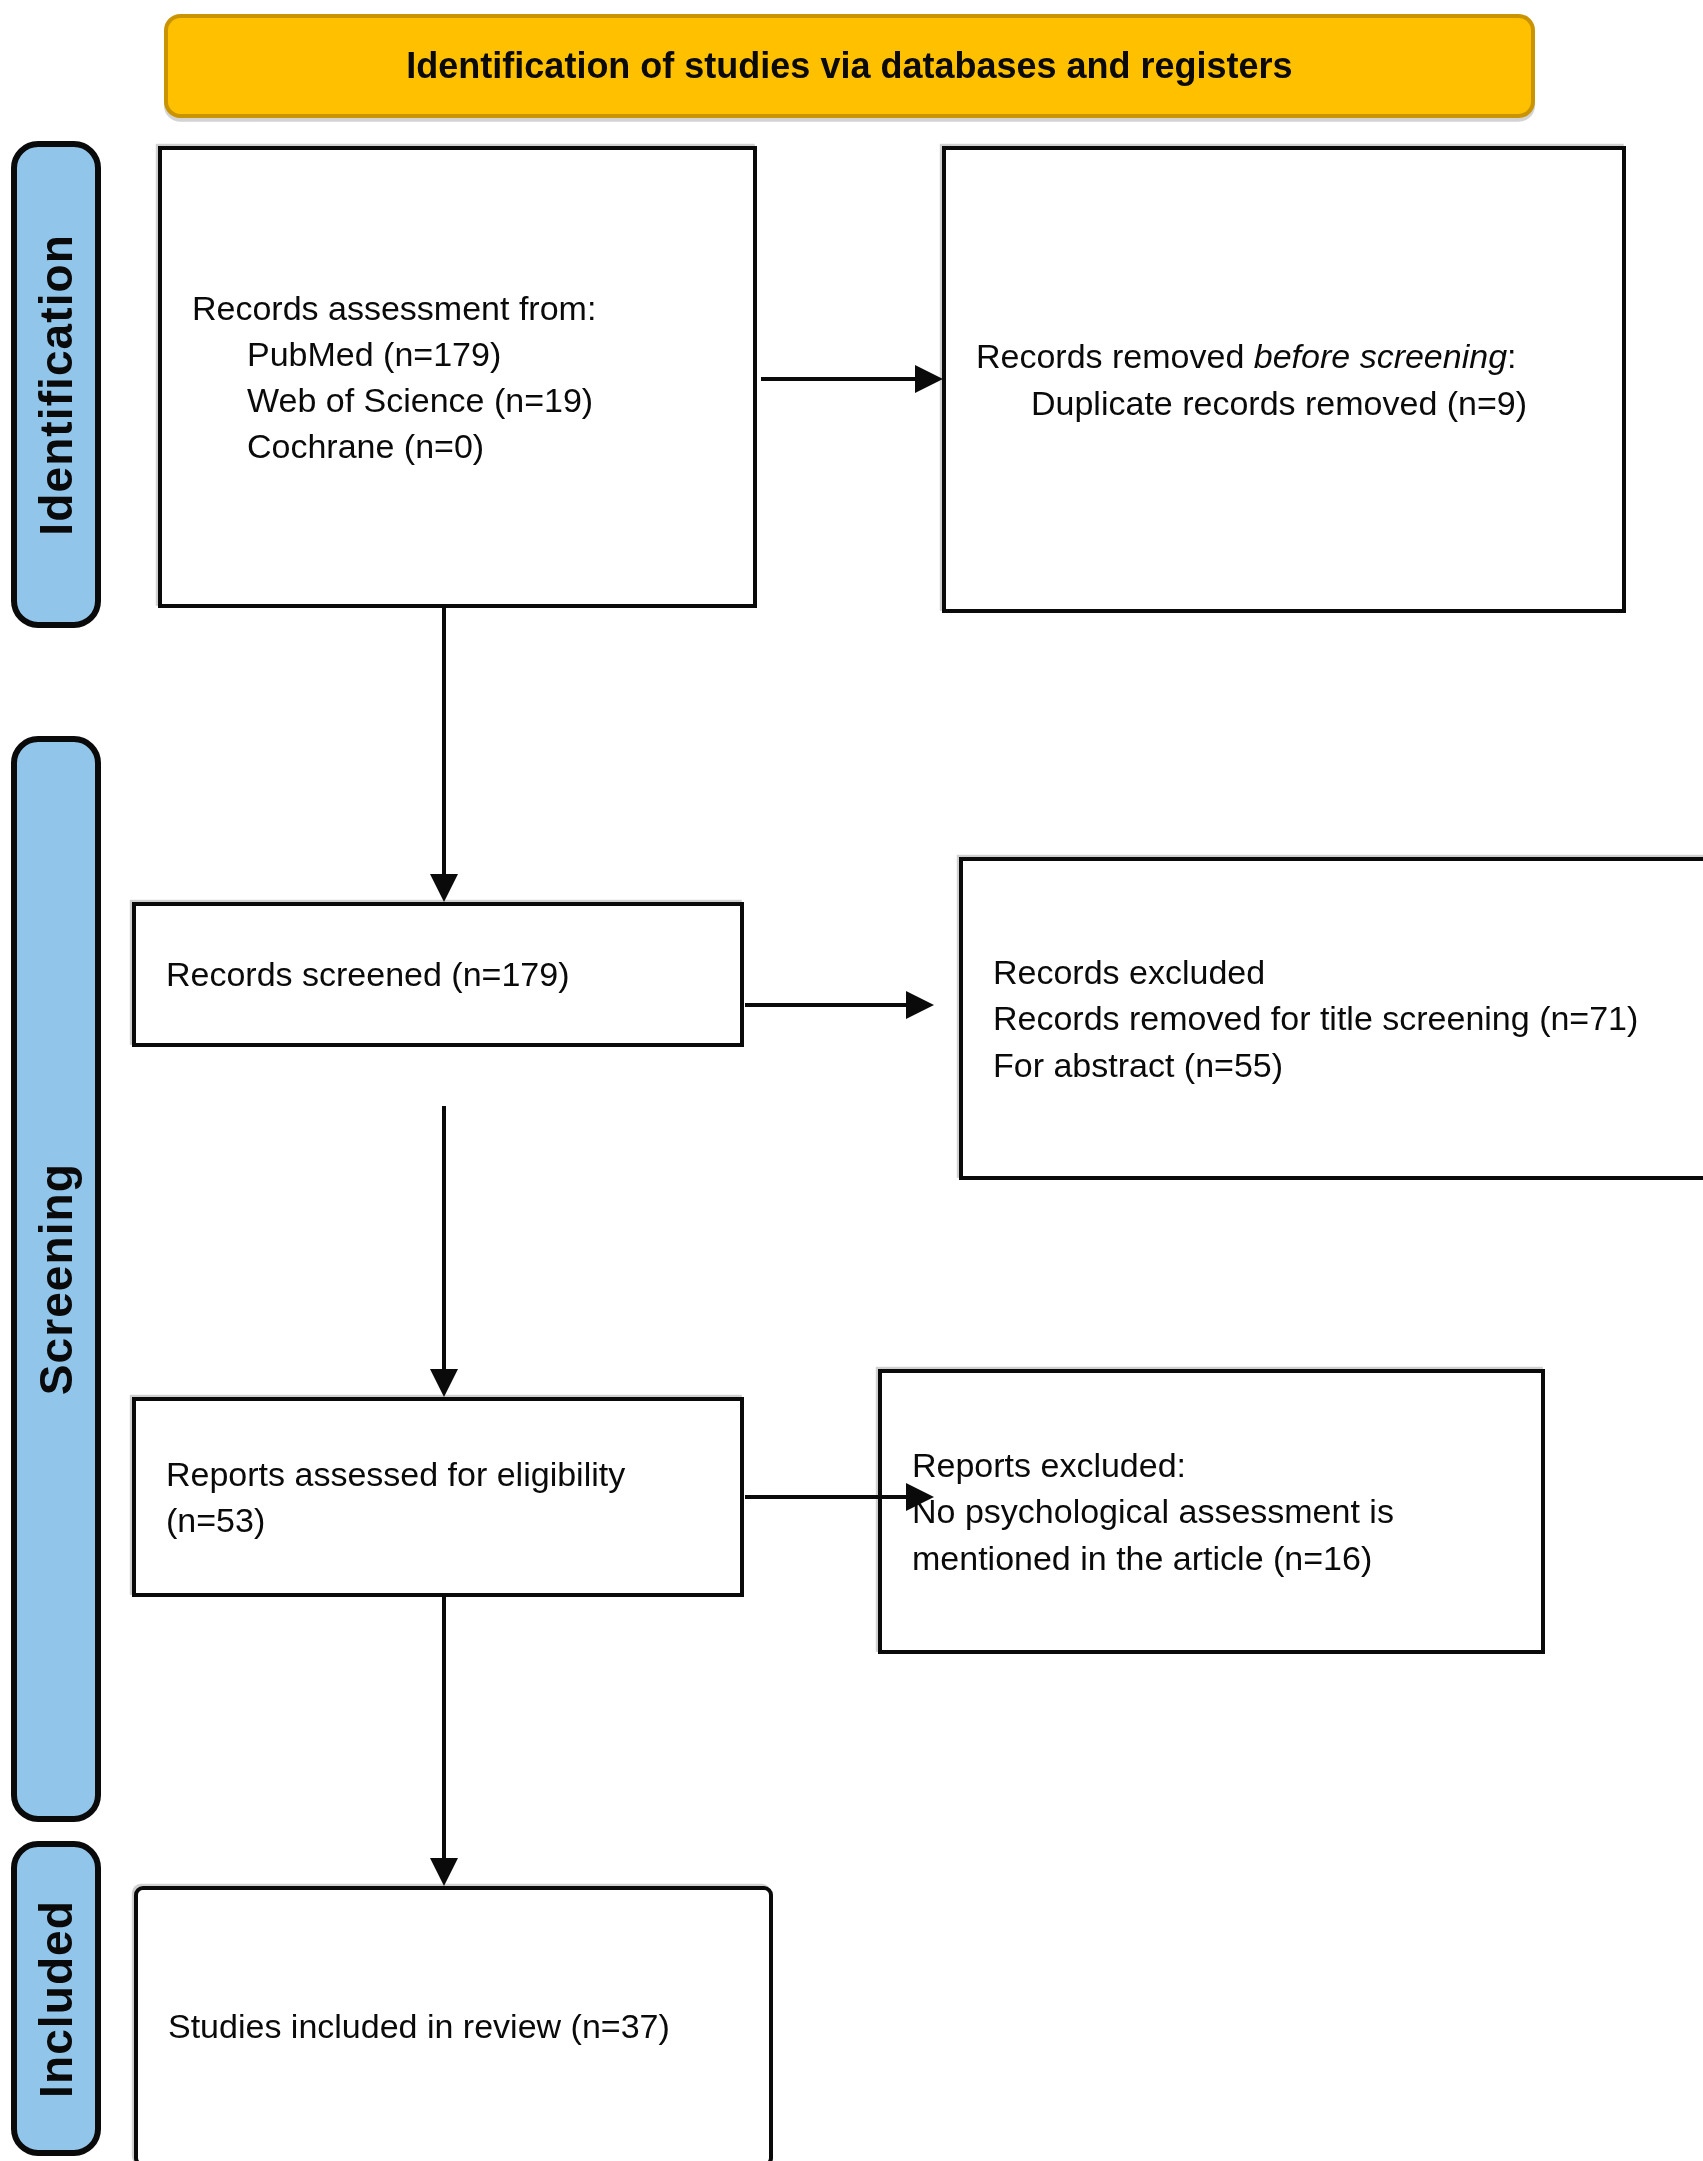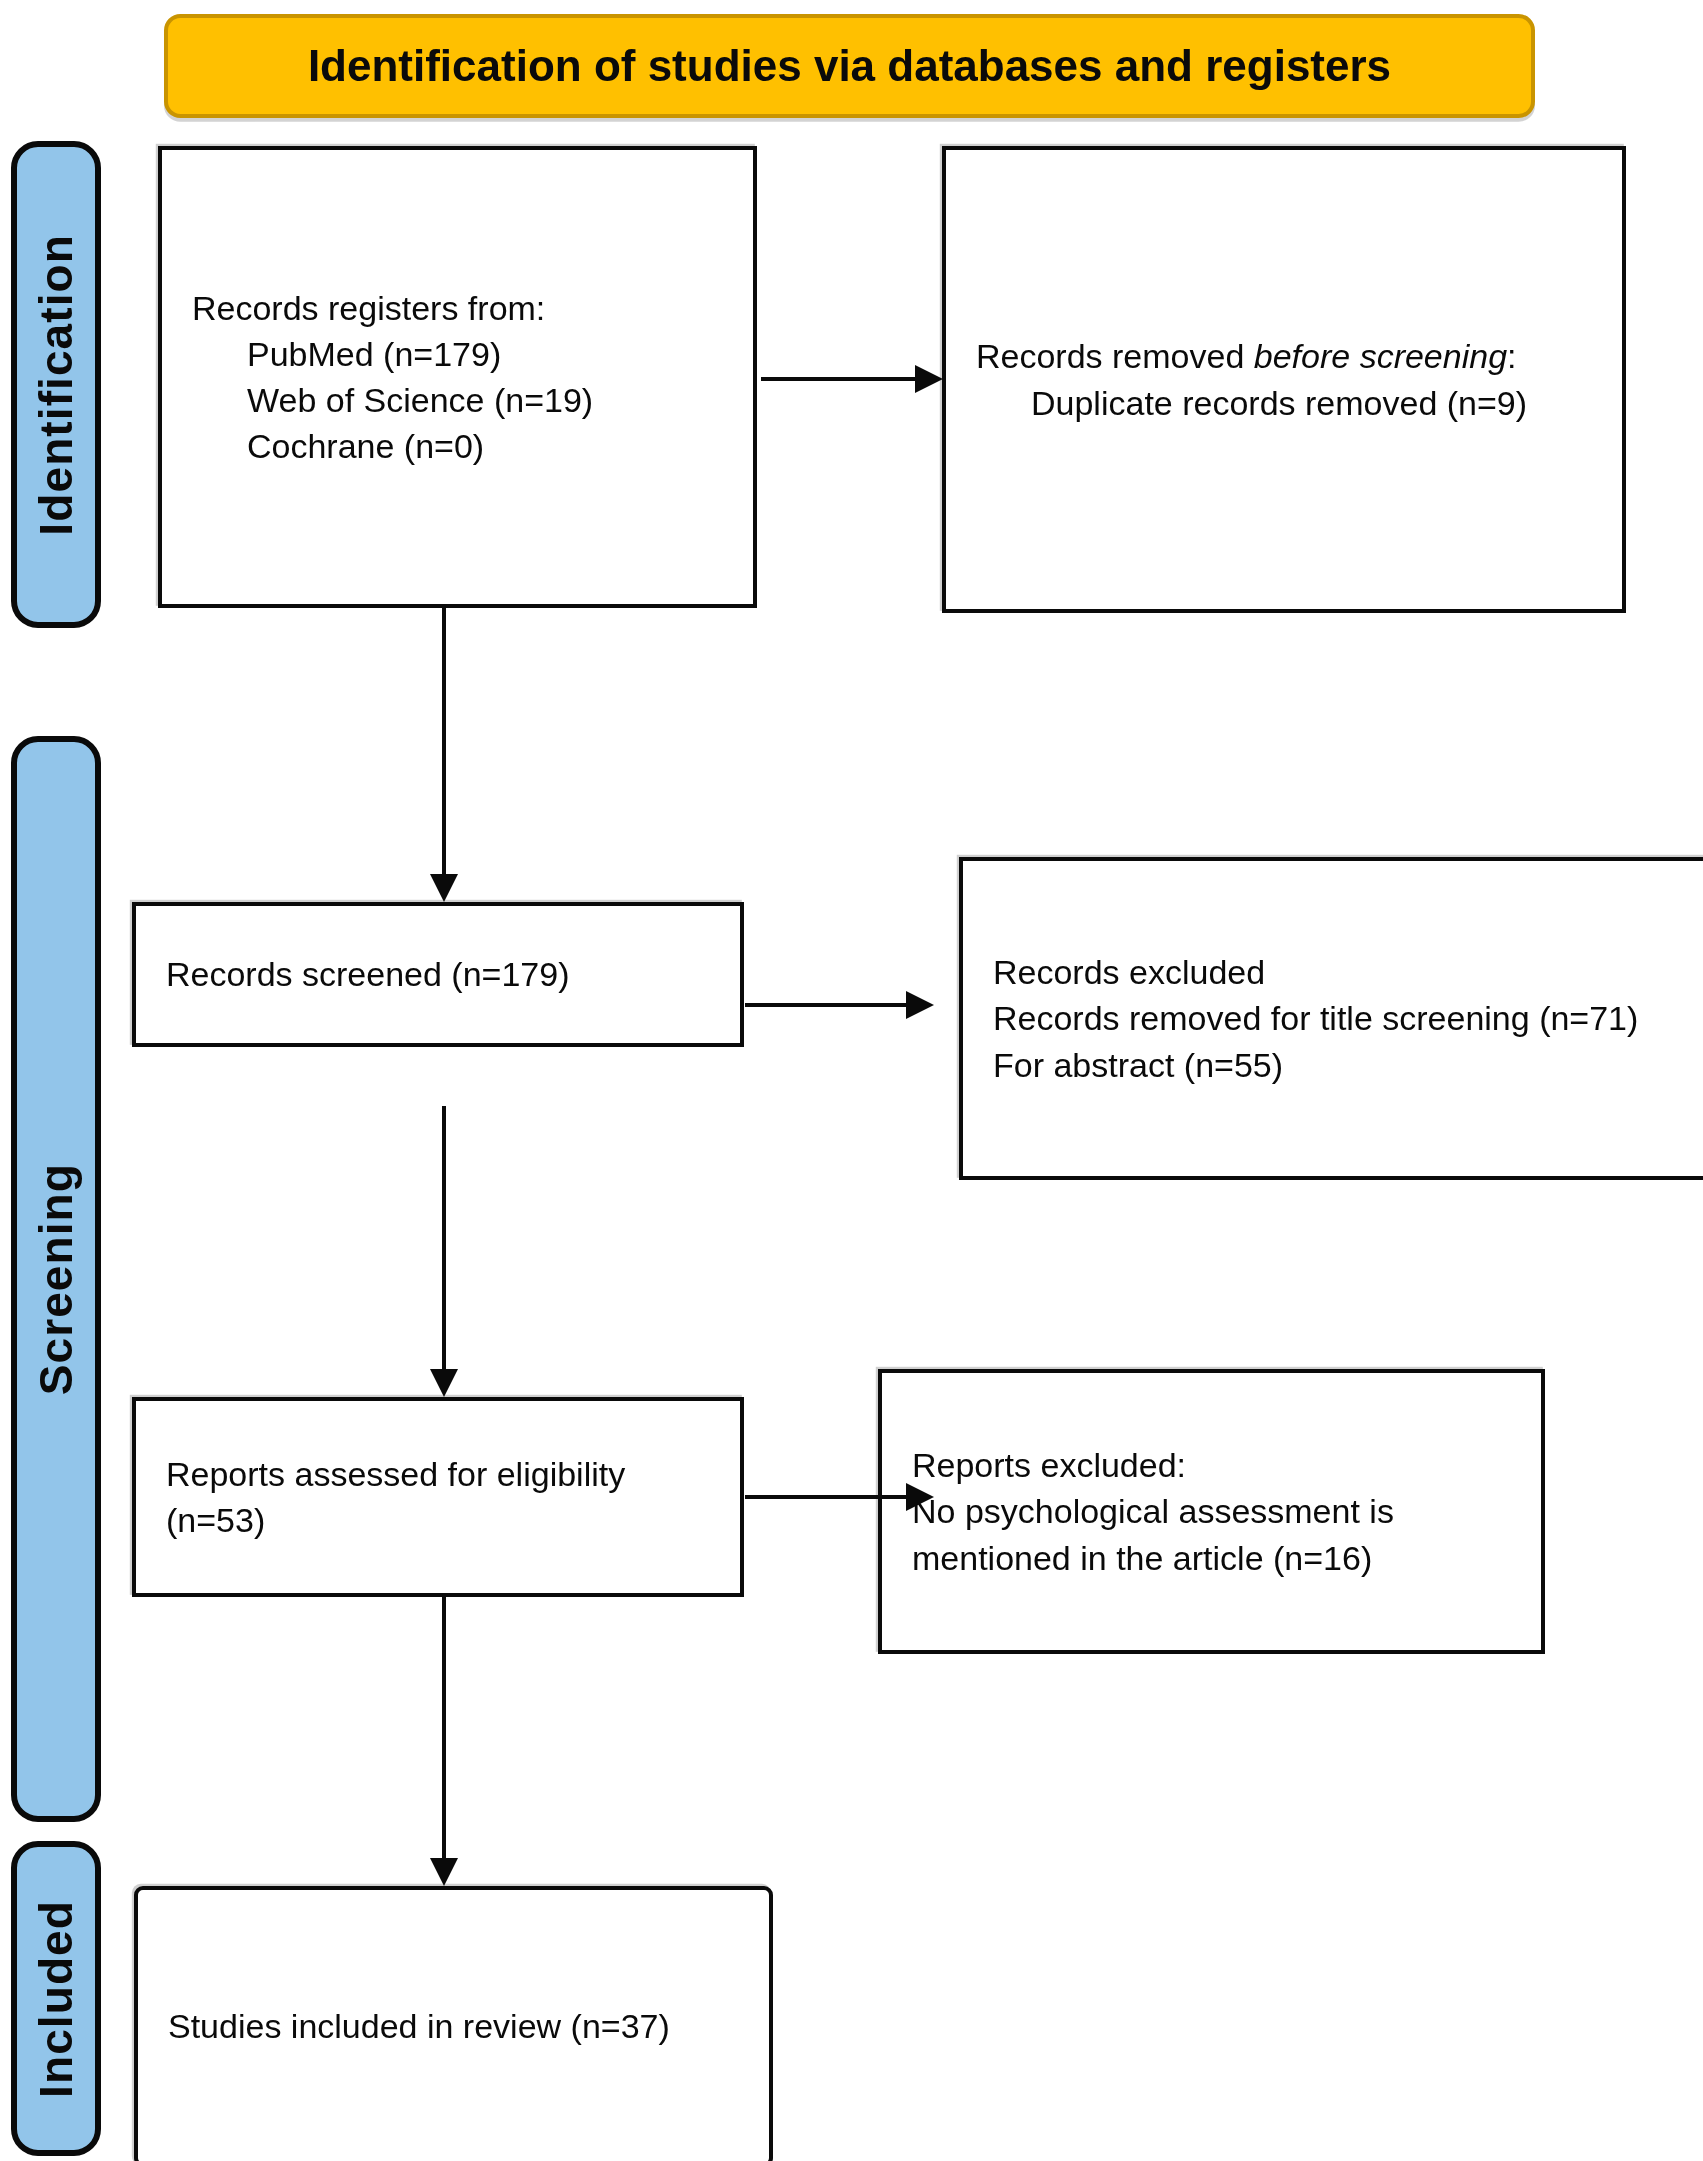--- a/index.html
+++ b/index.html
@@ -14,21 +14,21 @@
   
   .banner{
     position:absolute;left:164px;top:13.6px;width:1371px;height:104px;
     background:var(--header-fill,#FFC000);
     border:4.9px solid var(--header-border,#C99400);
     border-radius:16.4px;
     box-sizing:border-box;
     display:flex;align-items:center;justify-content:center;
     box-shadow:0 3.8px 0 rgba(130,130,130,.35);
   }
-  .banner .txt{font-size:44px;font-weight:bold;white-space:nowrap;}
+  .banner .txt{font-size:36px;font-weight:bold;white-space:nowrap;}
   
   .stage{
     position:absolute;left:11px;width:90px;
     background:var(--stage-fill,#92C5EA);
     border:6px solid #0a0a0a;border-radius:27px;
     box-sizing:border-box;
     display:flex;align-items:center;justify-content:center;
   }
   .stage .vtxt{
     writing-mode:vertical-rl;transform:rotate(180deg);
@@ -91,21 +91,21 @@
     <span class="vtxt">Identification</span>
   </div>
   <div class="stage" id="stage-screening">
     <span class="vtxt">Screening</span>
   </div>
   <div class="stage" id="stage-included">
     <span class="vtxt">Included</span>
   </div>
 
   <div class="node" id="box-records-identified">
-      <div class="line"><span>Records registers from:</span></div>
+      <div class="line"><span>Records assessment from:</span></div>
       <div class="line indent"><span>PubMed (n=179)</span></div>
       <div class="line indent"><span>Web of Science (n=19)</span></div>
       <div class="line indent"><span>Cochrane (n=0)</span></div>
     </div>
   <div class="node" id="box-records-removed">
       <div class="line"><span>Records removed </span><em>before screening</em><span>:</span></div>
       <div class="line indent"><span>Duplicate records removed (n=9)</span></div>
     </div>
   <div class="node" id="box-records-screened">
       <div class="line"><span>Records screened (n=179)</span></div>

